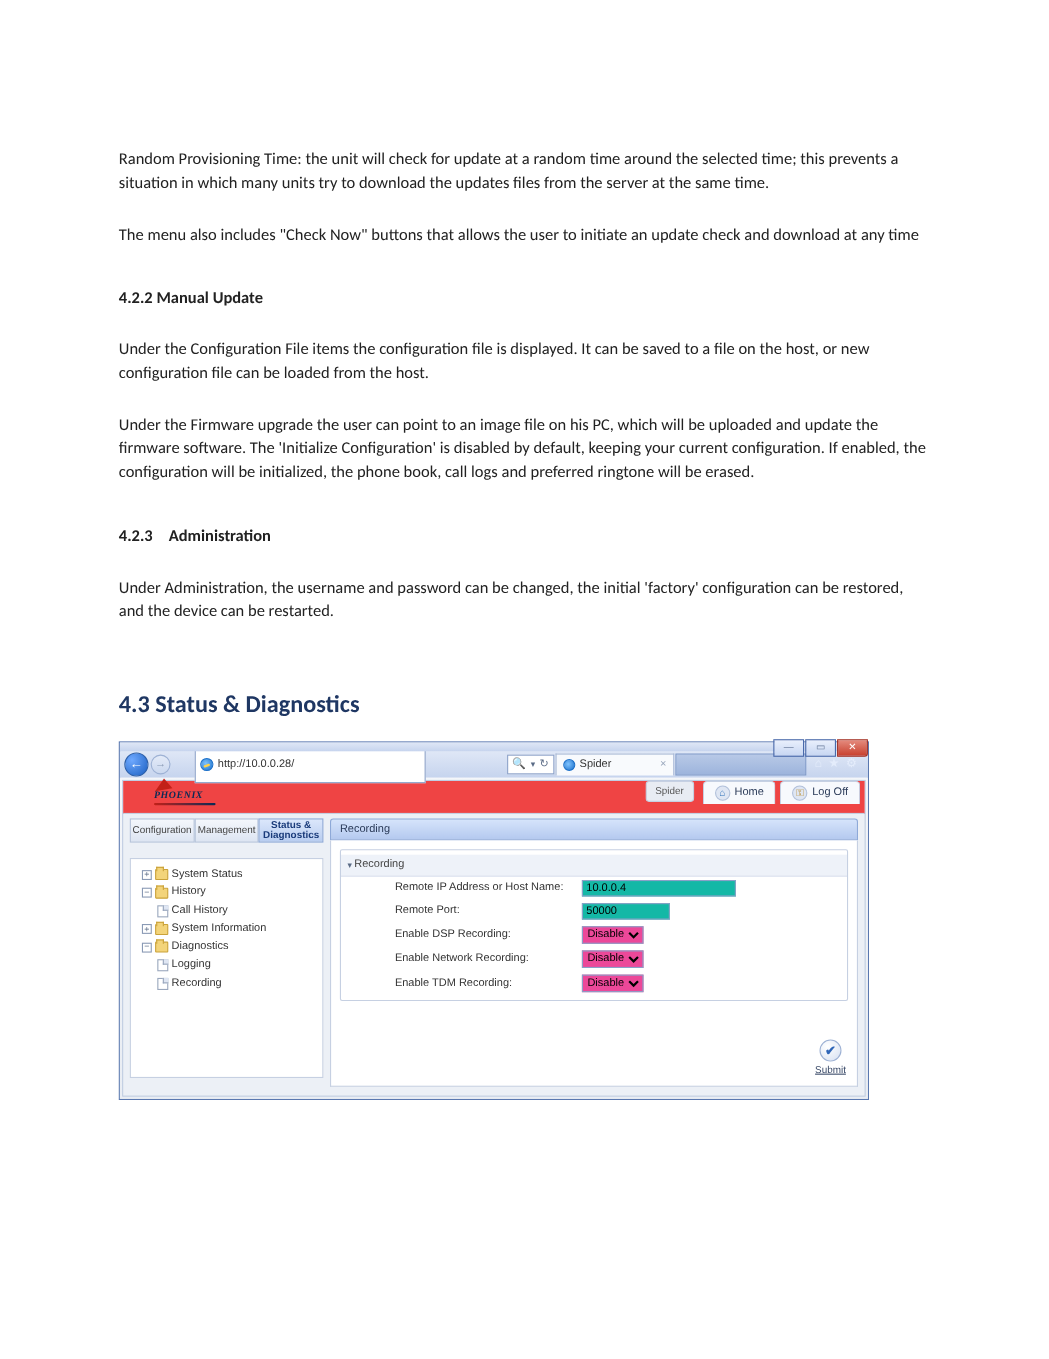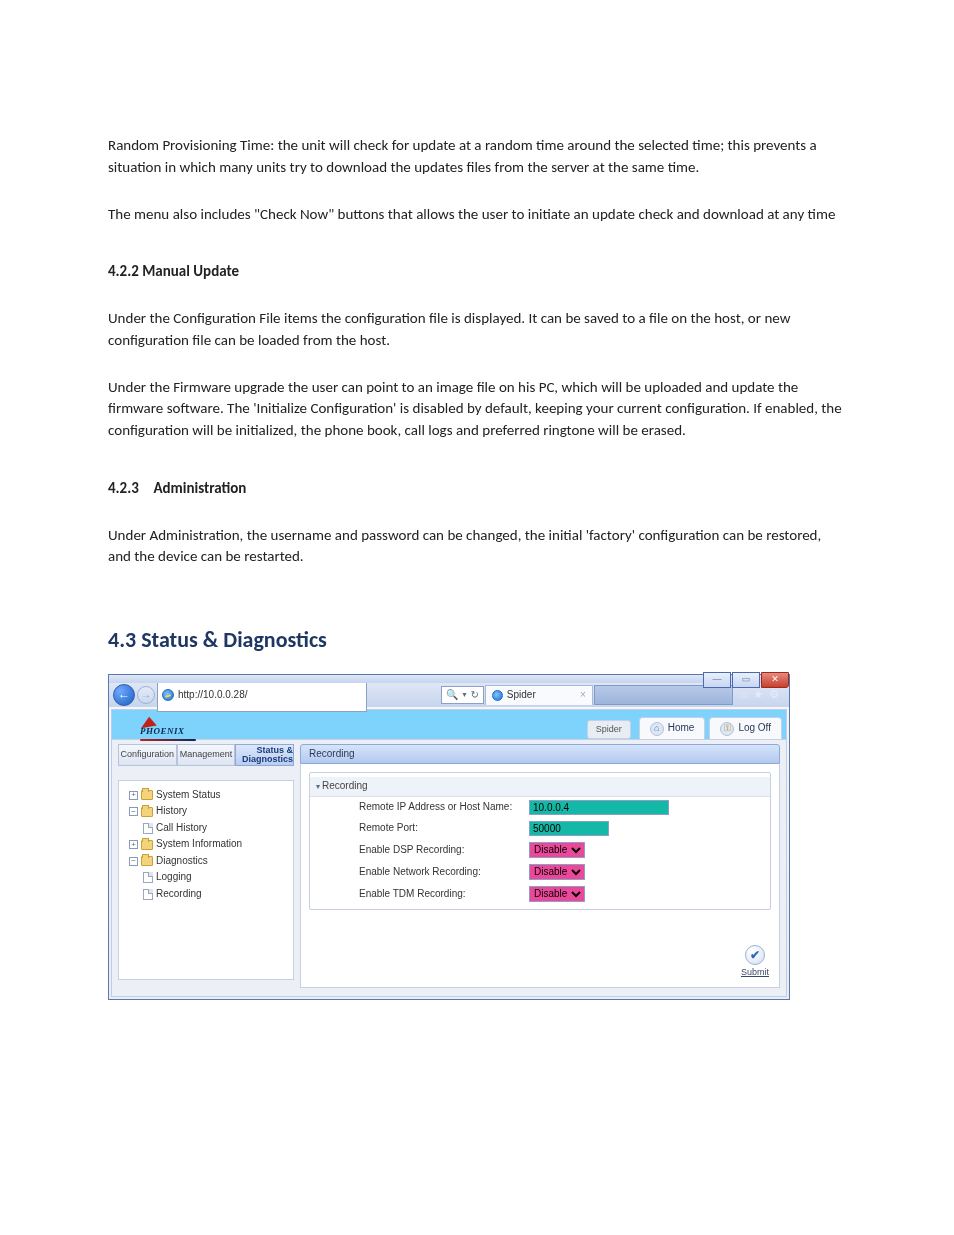--- a/index.html
+++ b/index.html
@@ -76,21 +76,21 @@
     border: 1px solid #9db1d4;
     color:#8a9ab5; font-size:10px;
   }
   .url-box {
     flex: 0 0 210px;
     height: 18px;
     background: #fff;
     border: 1px solid #8aa0c8;
     display:flex; align-items:center;
     padding: 16px 4px;
-    margin-left: 0;
+    margin-left: 20px;
     gap:4px;
   }
   .url-box .ie-icon {
     width:12px;height:12px;border-radius:50%;
     background: radial-gradient(circle at 40% 40%, #7fc3ff, #1a6fc9);
     border:1px solid #1a6fc9;
     position:relative;
   }
   .url-box .ie-icon::after{
     content:""; position:absolute; left:2px; right:2px; top:5px; height:2px;
@@ -129,23 +129,23 @@
     background: linear-gradient(to bottom, #f4f6fa, #e9edf3);
     padding: 2px;
   }
   .page {
     background: #ecf0f6;
     border: 1px solid #c0cde2;
   }
 
   
   .hdr {
-    display:flex; align-items:flex-end;
+    display:flex; align-items:flex-start;
     height: 30px;
-    background:#7dd3fc;
+    background:#ef4444;
     border-bottom:1px solid #c6d0e2;
   }
   .logo {
     width:80px; height:20px; margin-left:28px;
     position:relative;
   }
   .logo .bird {
     position:absolute; left:0; top:-2px;
     width:0;height:0;
     border-left:10px solid transparent;
@@ -188,21 +188,21 @@
     width: 176px;
   }
   .tabs3 {
     display:flex; height:22px;
   }
   .tabs3 .t {
     flex:1; border:1px solid #b6c3da;
     background:linear-gradient(to bottom,#f4f7fc,#dde5f2);
     font-size:9px; color:#444;
     display:flex; align-items:center; justify-content:center;
-    text-align:right; line-height:1;
+    text-align:center; line-height:1;
   }
   .tabs3 .t.active {
     background:linear-gradient(to bottom,#dbe7fb,#b9cdf0);
     border-color:#8ea9d8;
     color:#1a3b7a; font-weight:600;
   }
   .tree {
     margin-top:14px;
     background:#fff;
     border:1px solid #c6d0e2;

